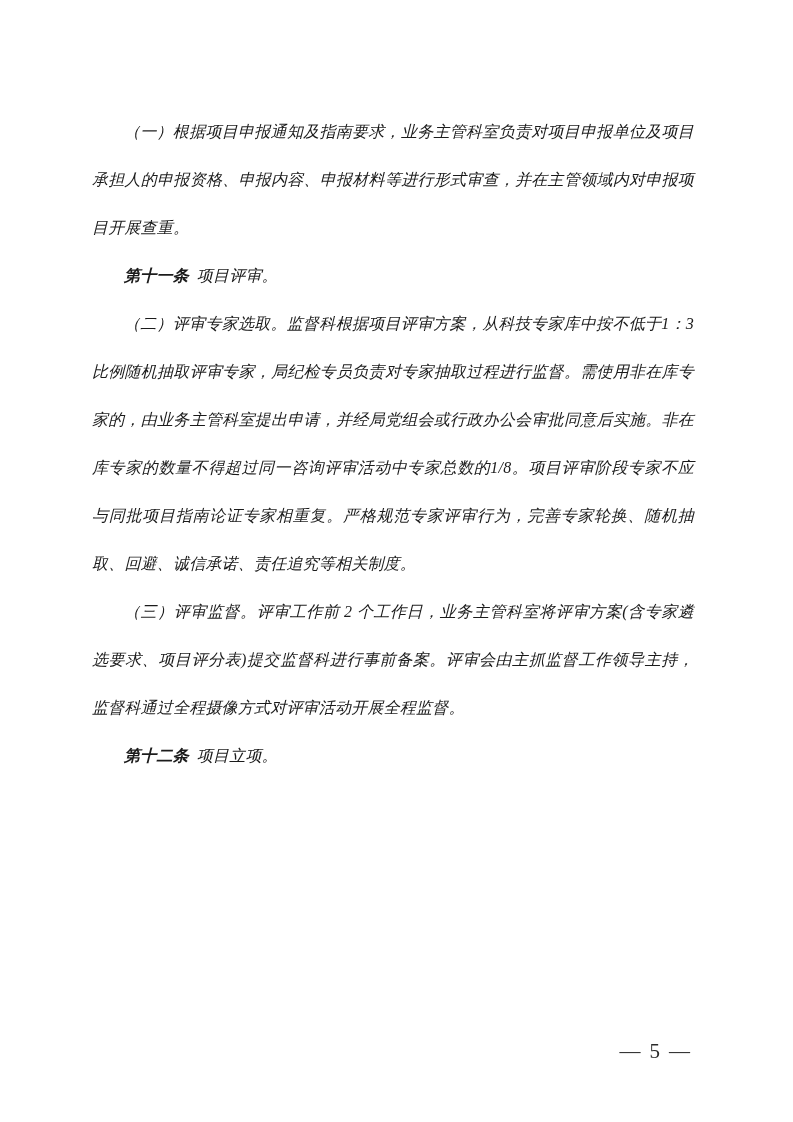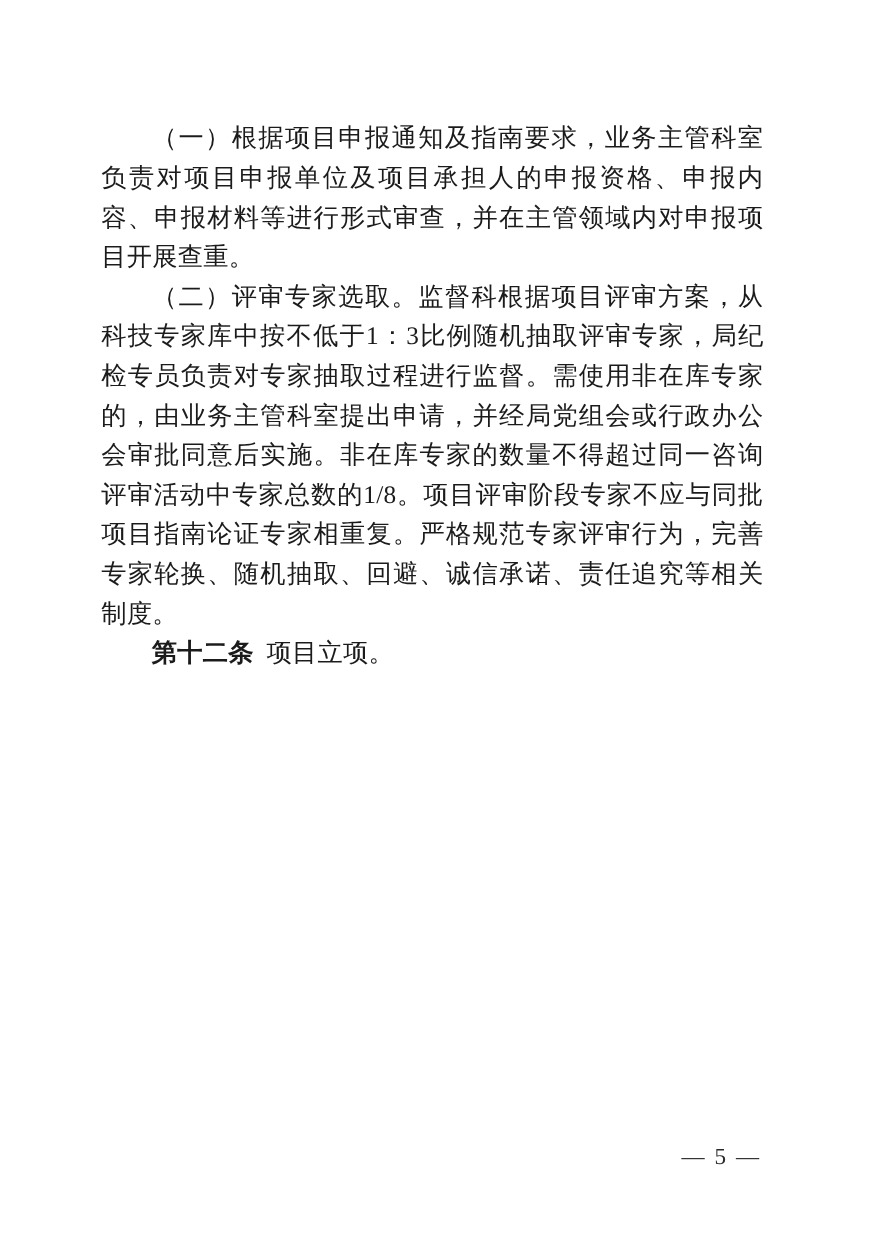--- a/index.html
+++ b/index.html
@@ -18,25 +18,26 @@
   }
   .body-text {
     position: absolute;
     top: 108px;
     left: 92px;
     width: 602px;
   }
   .body-text p {
     margin: 0;
     padding: 0;
-    font-size: 23px;
-    line-height: 36px;
+    font-size: 16px;
+    line-height: 48px;
     text-align: justify;
     text-indent: 2em;
     letter-spacing: 0.2px;
+    font-style: italic;
   }
   .article-term {
     font-weight: bold;
     margin-right: 0.5em;
   }
   .article-term:empty { display: none; }
   .footer {
     position: absolute;
     top: 1039px;
     right: 103px;
@@ -48,21 +49,23 @@
   .footer .dash { letter-spacing: 0; }
   .footer .num { padding: 0 9px; }
 </style>
 </head>
 <body>
 
 <div class="page">
 
   <div class="body-text">
     <p><span>（一）根据项目申报通知及指南要求，业务主管科室负责对项目申报单位及项目承担人的申报资格、申报内容、申报材料等进行形式审查，并在主管领域内对申报项目开展查重。</span></p>
+    <p><b class="article-term">第十一条</b><span>项目评审。</span></p>
     <p><span>（二）评审专家选取。监督科根据项目评审方案，从科技专家库中按不低于1：3比例随机抽取评审专家，局纪检专员负责对专家抽取过程进行监督。需使用非在库专家的，由业务主管科室提出申请，并经局党组会或行政办公会审批同意后实施。非在库专家的数量不得超过同一咨询评审活动中专家总数的1/8。项目评审阶段专家不应与同批项目指南论证专家相重复。严格规范专家评审行为，完善专家轮换、随机抽取、回避、诚信承诺、责任追究等相关制度。</span></p>
+    <p><span>（三）评审监督。评审工作前 2 个工作日，业务主管科室将评审方案(含专家遴选要求、项目评分表)提交监督科进行事前备案。评审会由主抓监督工作领导主持，监督科通过全程摄像方式对评审活动开展全程监督。</span></p>
     <p><b class="article-term">第十二条</b><span>项目立项。</span></p>
   </div>
 
   <div class="footer">
     <span class="dash">—</span><span class="num">5</span><span class="dash">—</span>
   </div>
 
 </div>
 
 </body></html>

